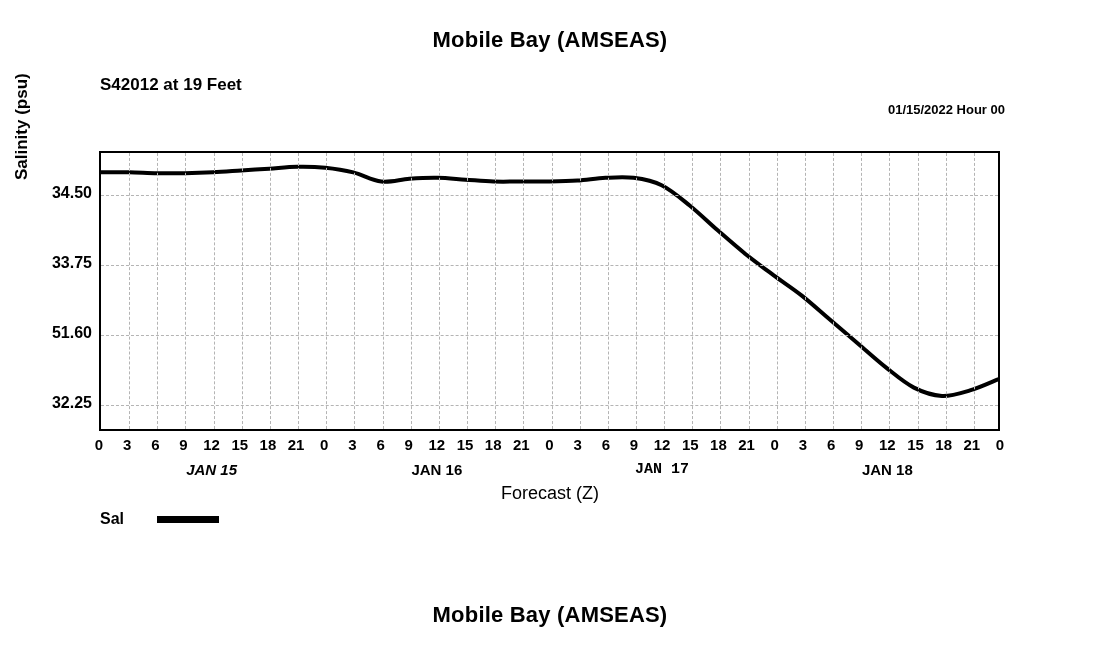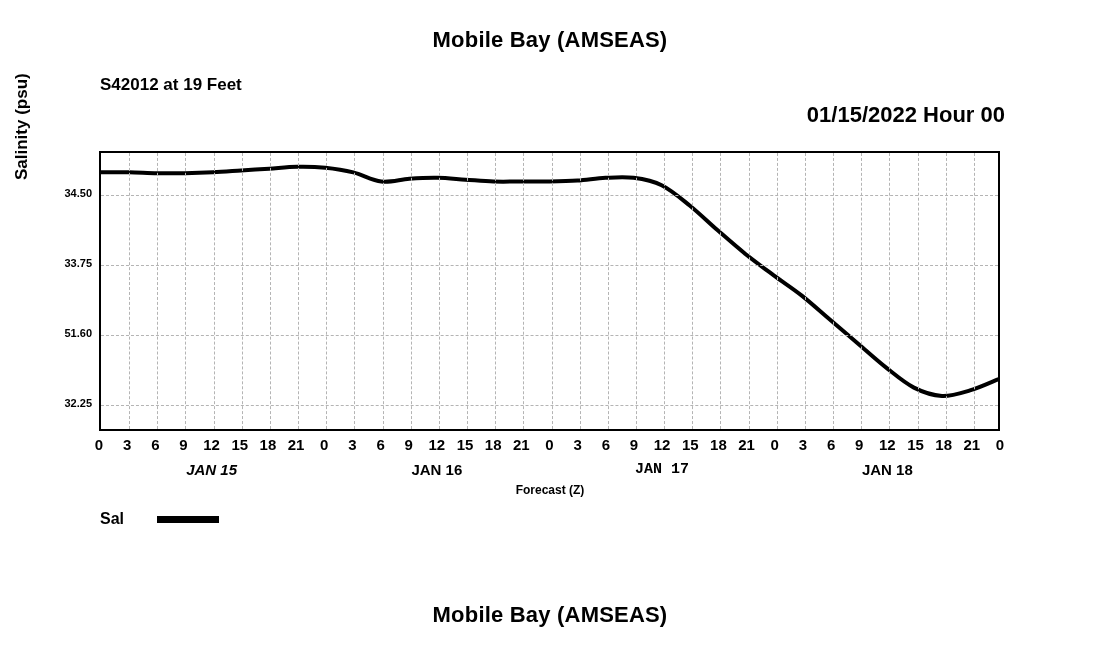--- a/index.html
+++ b/index.html
@@ -60,21 +60,21 @@
     left: 0;
     width: 1100px;
     text-align: center;
     font-size: 20px;
     font-weight: bold;
   }
   .datestamp {
     position: absolute;
     top: 102px;
     right: 95px;
-    font-size: 22px;
+    font-size: 13px;
     font-weight: bold;
     margin-left: 33px;
   }
   
   .plot {
     position: absolute;
     left: 99px;
     top: 151px;
     width: 901px;
     height: 280px;
@@ -112,21 +112,21 @@
     transform-origin: left top;
     font-size: 17px;
     font-weight: bold;
     white-space: nowrap;
   }
   .ytick {
     position: absolute;
     right: 0;
     width: 90px;
     text-align: right;
-    font-size: 11px;
+    font-size: 16px;
     font-weight: bold;
     transform: translateY(-50%);
   }
   .ytick-wrap {
     position: absolute;
     left: 0;
     top: 151px;
     width: 92px;
     height: 280px;
   }
@@ -143,22 +143,22 @@
     font-size: 15px;
     font-weight: bold;
     transform: translateX(-50%);
   }
   .xlabel {
     position: absolute;
     top: 483px;
     left: 0;
     width: 1100px;
     text-align: center;
-    font-size: 12px;
-    font-weight: bold;
+    font-size: 18px;
+    font-weight: normal;
   }
   .legend-label {
     position: absolute;
     top: 510px;
     left: 100px;
     font-size: 16px;
     font-weight: bold;
   }
   .legend-swatch {
     position: absolute;

